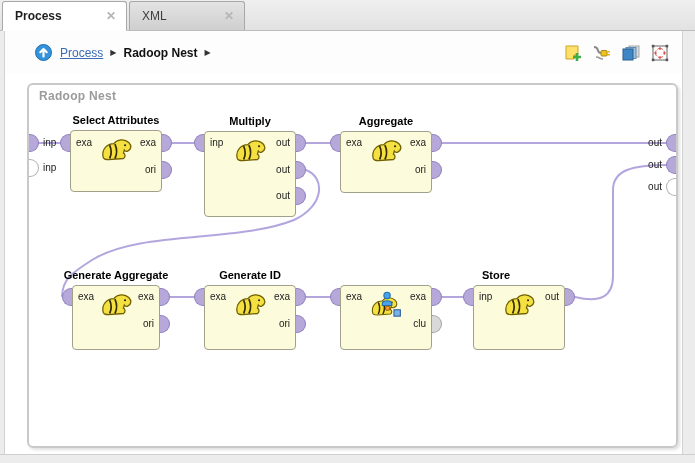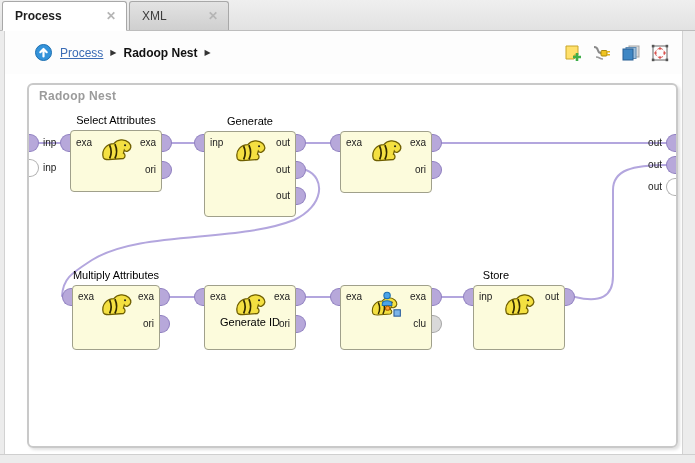--- a/index.html
+++ b/index.html
@@ -11,21 +11,21 @@
   
   .tabbar { position:absolute; left:0; top:0; width:695px; height:31px;
             background:linear-gradient(#efefef,#e2e2e2); border-bottom:1px solid #bdbdbd;
             display:flex; align-items:flex-end; z-index:10; }
   .tab { height:29px; display:flex; align-items:center; gap:8px; padding:0 10px 0 12px;
          border:1px solid #a8a8a8; border-bottom:none; border-radius:3px 3px 0 0;
          background:linear-gradient(#e3e3e3,#cfcfcf); color:#3c3c3c; font-size:12px;
          margin-left:2px; position:relative; }
   .tab.active { background:#fff; font-weight:bold; color:#1d1d1d; height:30px;
                 margin-bottom:-1px; border-bottom:1px solid #fff; width:125px; }
-  .tab.inactive { width:100px; }
+  .tab.inactive { width:116px; }
   .tab .sp { flex:1; }
   .tab-close { color:#b5b5b5; font-size:12px; font-weight:bold; cursor:pointer; }
 
   
   .crumbbar { position:absolute; left:5px; top:31px; width:677px; height:43px; background:#fdfdfd;
               display:flex; align-items:center; padding:0 12px 0 30px; z-index:9; }
   .upbtn { width:17px; height:17px; margin-right:8px; cursor:pointer; }
   .crumb-link { color:#3b6cb5; text-decoration:underline; font-size:12px; cursor:pointer; }
   .crumb-sep { color:#333; font-size:8px; margin:0 7px; }
   .crumb-cur { color:#111; font-size:12px; font-weight:bold; }
@@ -40,21 +40,21 @@
 
   
   .nest-frame { position:absolute; left:27px; top:83px; width:651px; height:365px;
                 border:2px solid #c9c9c9; border-radius:6px; z-index:1;
                 box-shadow:2px 2px 3px rgba(0,0,0,0.12); }
   .nest-label { position:absolute; left:10px; top:4px; font-size:12px; font-weight:bold;
                 color:#9b9b9b; letter-spacing:0.3px; }
 
   
   .op { position:absolute; background:#fcfbdc; border:1px solid #a0a08b; border-radius:4px; z-index:3; }
-  .op-title { position:absolute; text-align:center; font-size:11px; font-weight:normal; color:#000;
+  .op-title { position:absolute; text-align:center; font-size:11px; font-weight:bold; color:#000;
               z-index:4; white-space:nowrap; }
   .op-icon { position:absolute; z-index:5; }
   .plabel { position:absolute; font-size:10px; color:#222; z-index:6; line-height:13px; }
   .plabel.r { text-align:right; }
 
   
   .port { position:absolute; width:10px; height:18px; z-index:5; }
   .port.l { border-radius:9px 0 0 9px; border-right:none; }
   .port.r { border-radius:0 9px 9px 0; border-left:none; }
   .p-purple { background:#b7a8da; border:1px solid #9080c0; }
@@ -102,55 +102,56 @@
     <svg width="34" height="30" class="op-icon" style="left: 99px; top: 135px; position: absolute;">
       <use href="#ico-hive"></use>
     </svg>
     <div class="port l p-purple" style="left: 60px; top: 134px;"></div>
     <div class="plabel" style="left: 76px; top: 136px; width: 30px;">exa</div>
     <div class="port r p-purple" style="left: 162px; top: 134px;"></div>
     <div class="plabel r" style="left: 126px; top: 136px; width: 30px;">exa</div>
     <div class="port r p-purple" style="left: 162px; top: 161px;"></div>
     <div class="plabel r" style="left: 126px; top: 163px; width: 30px;">ori</div>
     <div class="op" style="left: 204px; top: 131px; width: 92px; height: 86px;"></div>
-    <div class="op-title" style="left: 180px; top: 115px; width: 140px;">Generate</div>
+    <div class="op-title" style="left: 180px; top: 115px; width: 140px;">Multiply</div>
     <svg width="34" height="30" class="op-icon" style="left: 233px; top: 136px; position: absolute;">
       <use href="#ico-hive"></use>
     </svg>
     <div class="port l p-purple" style="left: 194px; top: 134px;"></div>
     <div class="plabel" style="left: 210px; top: 136px; width: 30px;">inp</div>
     <div class="port r p-purple" style="left: 296px; top: 134px;"></div>
     <div class="plabel r" style="left: 260px; top: 136px; width: 30px;">out</div>
     <div class="port r p-purple" style="left: 296px; top: 161px;"></div>
     <div class="plabel r" style="left: 260px; top: 163px; width: 30px;">out</div>
     <div class="port r p-purple" style="left: 296px; top: 187px;"></div>
     <div class="plabel r" style="left: 260px; top: 189px; width: 30px;">out</div>
     <div class="op" style="left: 340px; top: 131px; width: 92px; height: 62px;"></div>
+    <div class="op-title" style="left: 316px; top: 115px; width: 140px;">Aggregate</div>
     <svg width="34" height="30" class="op-icon" style="left: 369px; top: 136px; position: absolute;">
       <use href="#ico-hive"></use>
     </svg>
     <div class="port l p-purple" style="left: 330px; top: 134px;"></div>
     <div class="plabel" style="left: 346px; top: 136px; width: 30px;">exa</div>
     <div class="port r p-purple" style="left: 432px; top: 134px;"></div>
     <div class="plabel r" style="left: 396px; top: 136px; width: 30px;">exa</div>
     <div class="port r p-purple" style="left: 432px; top: 161px;"></div>
     <div class="plabel r" style="left: 396px; top: 163px; width: 30px;">ori</div>
     <div class="op" style="left: 72px; top: 285px; width: 88px; height: 65px;"></div>
-    <div class="op-title" style="left: 46px; top: 269px; width: 140px;">Multiply Attributes</div>
+    <div class="op-title" style="left: 46px; top: 269px; width: 140px;">Generate Aggregate</div>
     <svg width="34" height="30" class="op-icon" style="left: 99px; top: 290px; position: absolute;">
       <use href="#ico-hive"></use>
     </svg>
     <div class="port l p-purple" style="left: 62px; top: 288px;"></div>
     <div class="plabel" style="left: 78px; top: 290px; width: 30px;">exa</div>
     <div class="port r p-purple" style="left: 160px; top: 288px;"></div>
     <div class="plabel r" style="left: 124px; top: 290px; width: 30px;">exa</div>
     <div class="port r p-purple" style="left: 160px; top: 315px;"></div>
     <div class="plabel r" style="left: 124px; top: 317px; width: 30px;">ori</div>
     <div class="op" style="left: 204px; top: 285px; width: 92px; height: 65px;"></div>
-    <div class="op-title" style="left: 180px; top: 269px; width: 140px; margin-top: 47px;">Generate ID</div>
+    <div class="op-title" style="left: 180px; top: 269px; width: 140px;">Generate ID</div>
     <svg width="34" height="30" class="op-icon" style="left: 233px; top: 290px; position: absolute;">
       <use href="#ico-hive"></use>
     </svg>
     <div class="port l p-purple" style="left: 194px; top: 288px;"></div>
     <div class="plabel" style="left: 210px; top: 290px; width: 30px;">exa</div>
     <div class="port r p-purple" style="left: 296px; top: 288px;"></div>
     <div class="plabel r" style="left: 260px; top: 290px; width: 30px;">exa</div>
     <div class="port r p-purple" style="left: 296px; top: 315px;"></div>
     <div class="plabel r" style="left: 260px; top: 317px; width: 30px;">ori</div>
     <div class="op" style="left: 340px; top: 285px; width: 92px; height: 65px;"></div>

